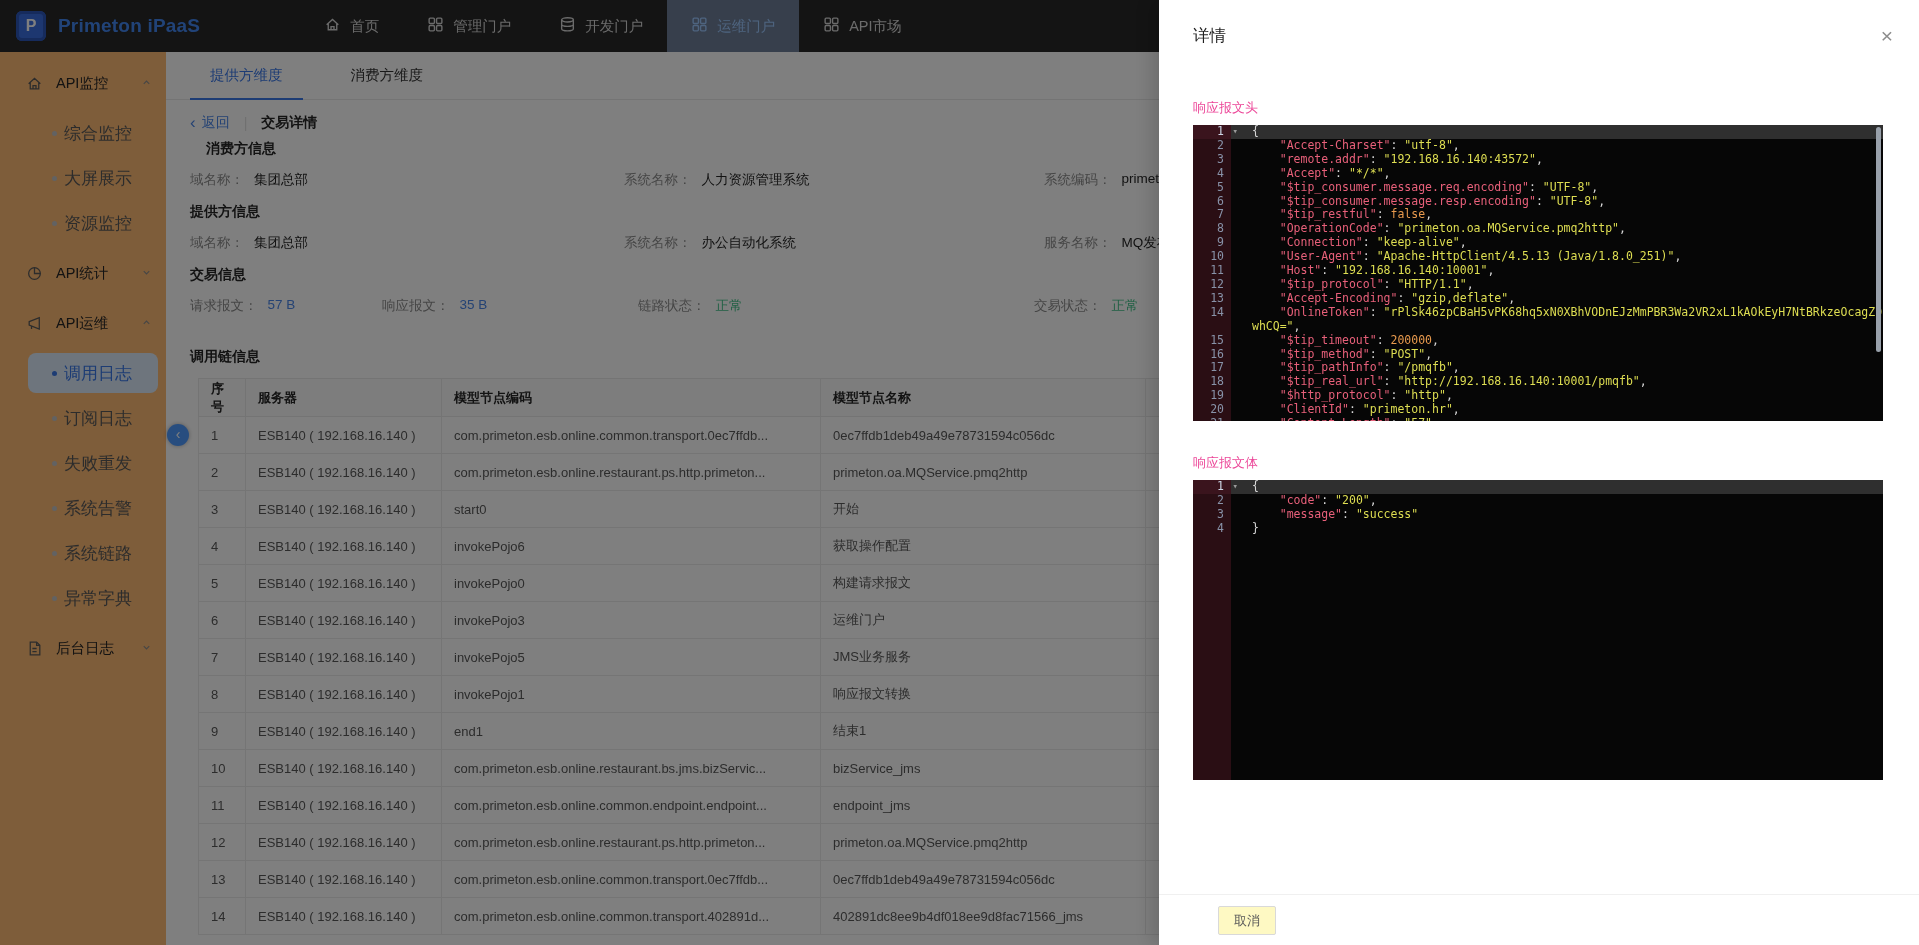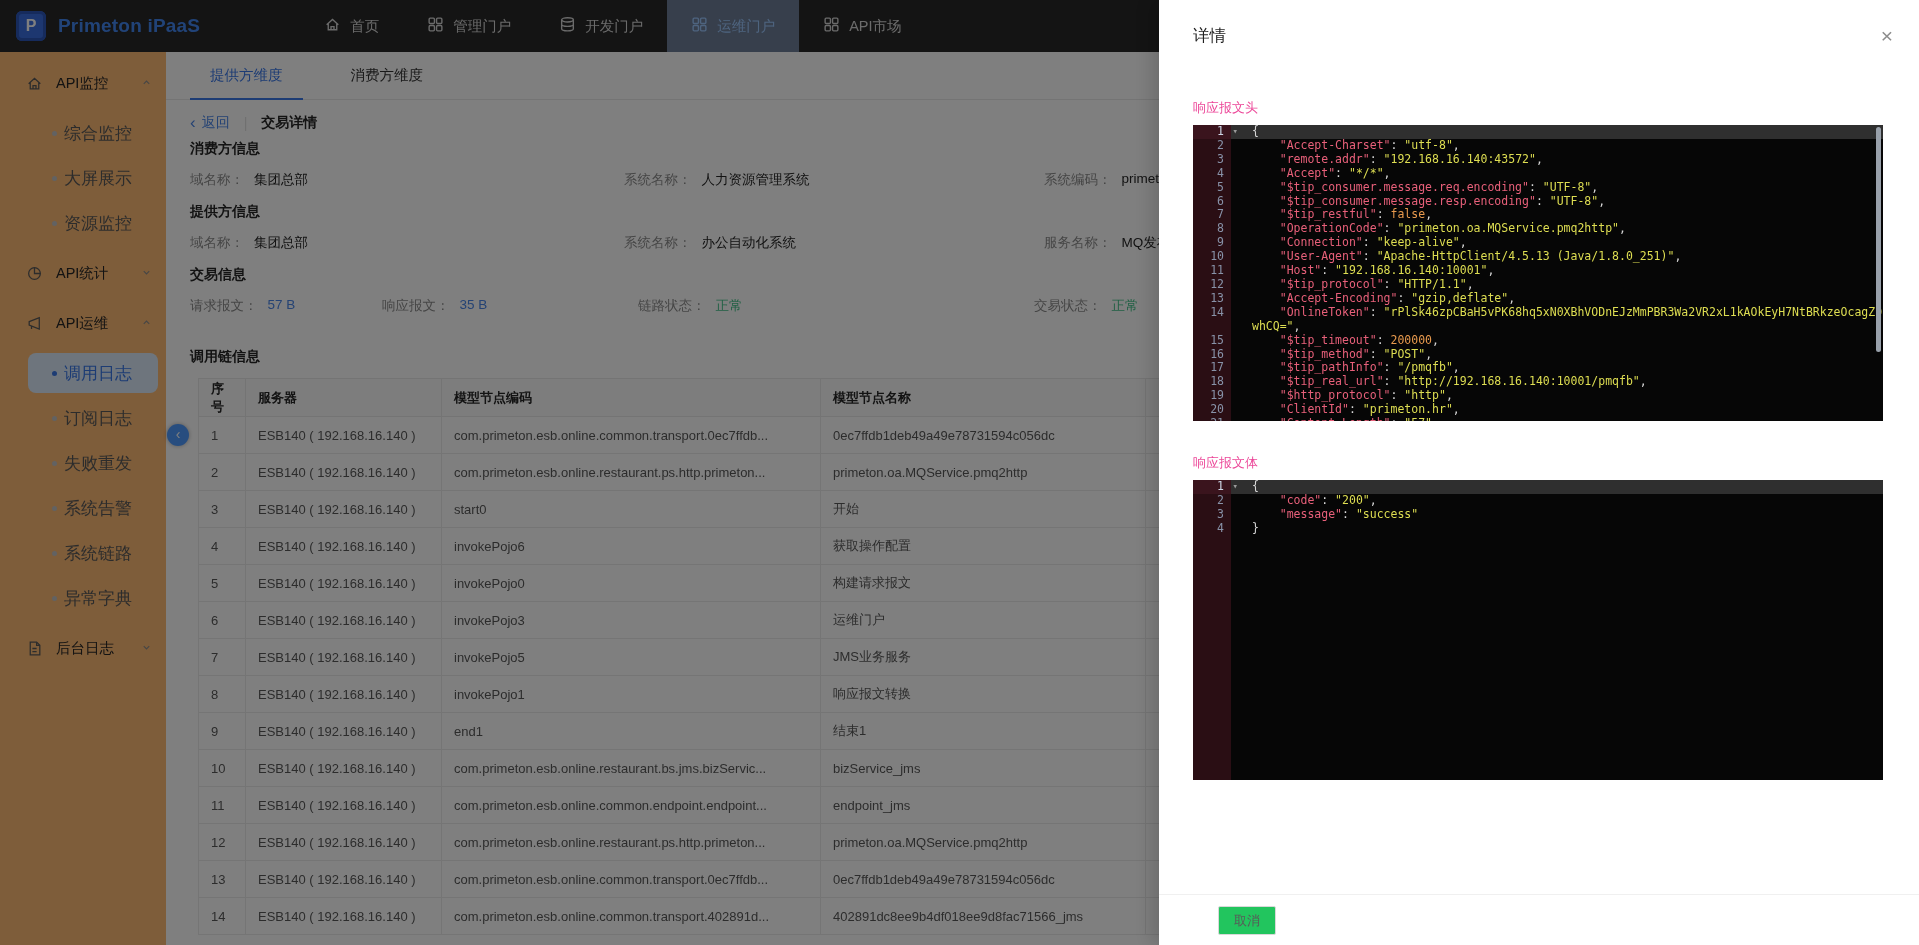--- a/index.html
+++ b/index.html
@@ -46,21 +46,21 @@
   .tab + .tab { margin-left:28px; }
 
   .breadcrumb { display:flex; align-items:center; padding:14px 0 0 24px; font-size:14px; }
   .bc-back { color:#4a86e8; cursor:pointer; display:flex; align-items:center; gap:6px; }
   .bc-back .lt { font-size:17px; line-height:14px; }
   .bc-div { color:#e0e0e0; margin:0 14px; }
   .bc-title { color:#262626; font-weight:bold; }
 
   .info-wrap { padding-left:24px; }
   .info-title { font-size:14px; font-weight:bold; color:#262626; margin-top:14px; }
-  .info-title.first { margin-top:8px; }
+  .info-title.first { margin-top:8px;margin-left:16px; }
   .info-row { display:flex; margin-top:13px; font-size:13.5px; }
   .field { display:flex; white-space:nowrap; overflow:hidden; }
   .field .flabel { color:#8c8c8c; }
   .field .fvalue { color:#262626; margin-left:10px; }
   .fvalue.val-link { color:#4a86e8; }
   .fvalue.val-ok { color:#45c28a; }
   .info-row.cols3 .field:nth-child(1) { width:434px; }
   .info-row.cols3 .field:nth-child(2) { width:420px; }
   .info-row.cols3 .field:nth-child(3) { flex:1; }
   .info-row.cols4 .field:nth-child(1) { width:192px; }
@@ -98,21 +98,21 @@
   .code-line.active .gutter { background:#3a141d; color:#ccd4e4; }
   .code-line .caret { position:absolute; right:-7px; top:0; color:#9a9a9a; font-size:9px; }
   .code-line .code-text { flex:1; padding-left:21px; white-space:pre-wrap; word-break:break-all; color:#d8d8d8; }
   .code-line.active .code-text { background:#2f2f2f; }
   .seg-k { color:#e8607a; } .seg-s { color:#dede52; } .seg-n,.seg-b { color:#e89a4e; } .seg-p { color:#d8d8d8; }
   .vthumb { position:absolute; right:2px; top:2px; width:5px; height:225px; background:#98a0aa;
     border-radius:3px; z-index:3; cursor:pointer; }
 
   .drawer-footer { position:absolute; left:0; right:0; bottom:0; height:51px;
     border-top:1px solid #f0f0f0; padding:11px 0 0 59px; background:#fff; }
-  .cancel-btn { height:29px; padding:0 15px; background:#22c55e; border:1px solid #d9d9d9;
+  .cancel-btn { height:29px; padding:0 15px; background:#fef9c3; border:1px solid #d9d9d9;
     border-radius:2px; color:#595959; font-size:13px; cursor:pointer;
     font-family:"Liberation Sans","DejaVu Sans",sans-serif; }
 </style>
 </head>
 <body>
 
 <header class="topnav">
   <div class="logo-box">P</div>
   <div class="brand">Primeton iPaaS</div>
   <nav class="nav-menu">

